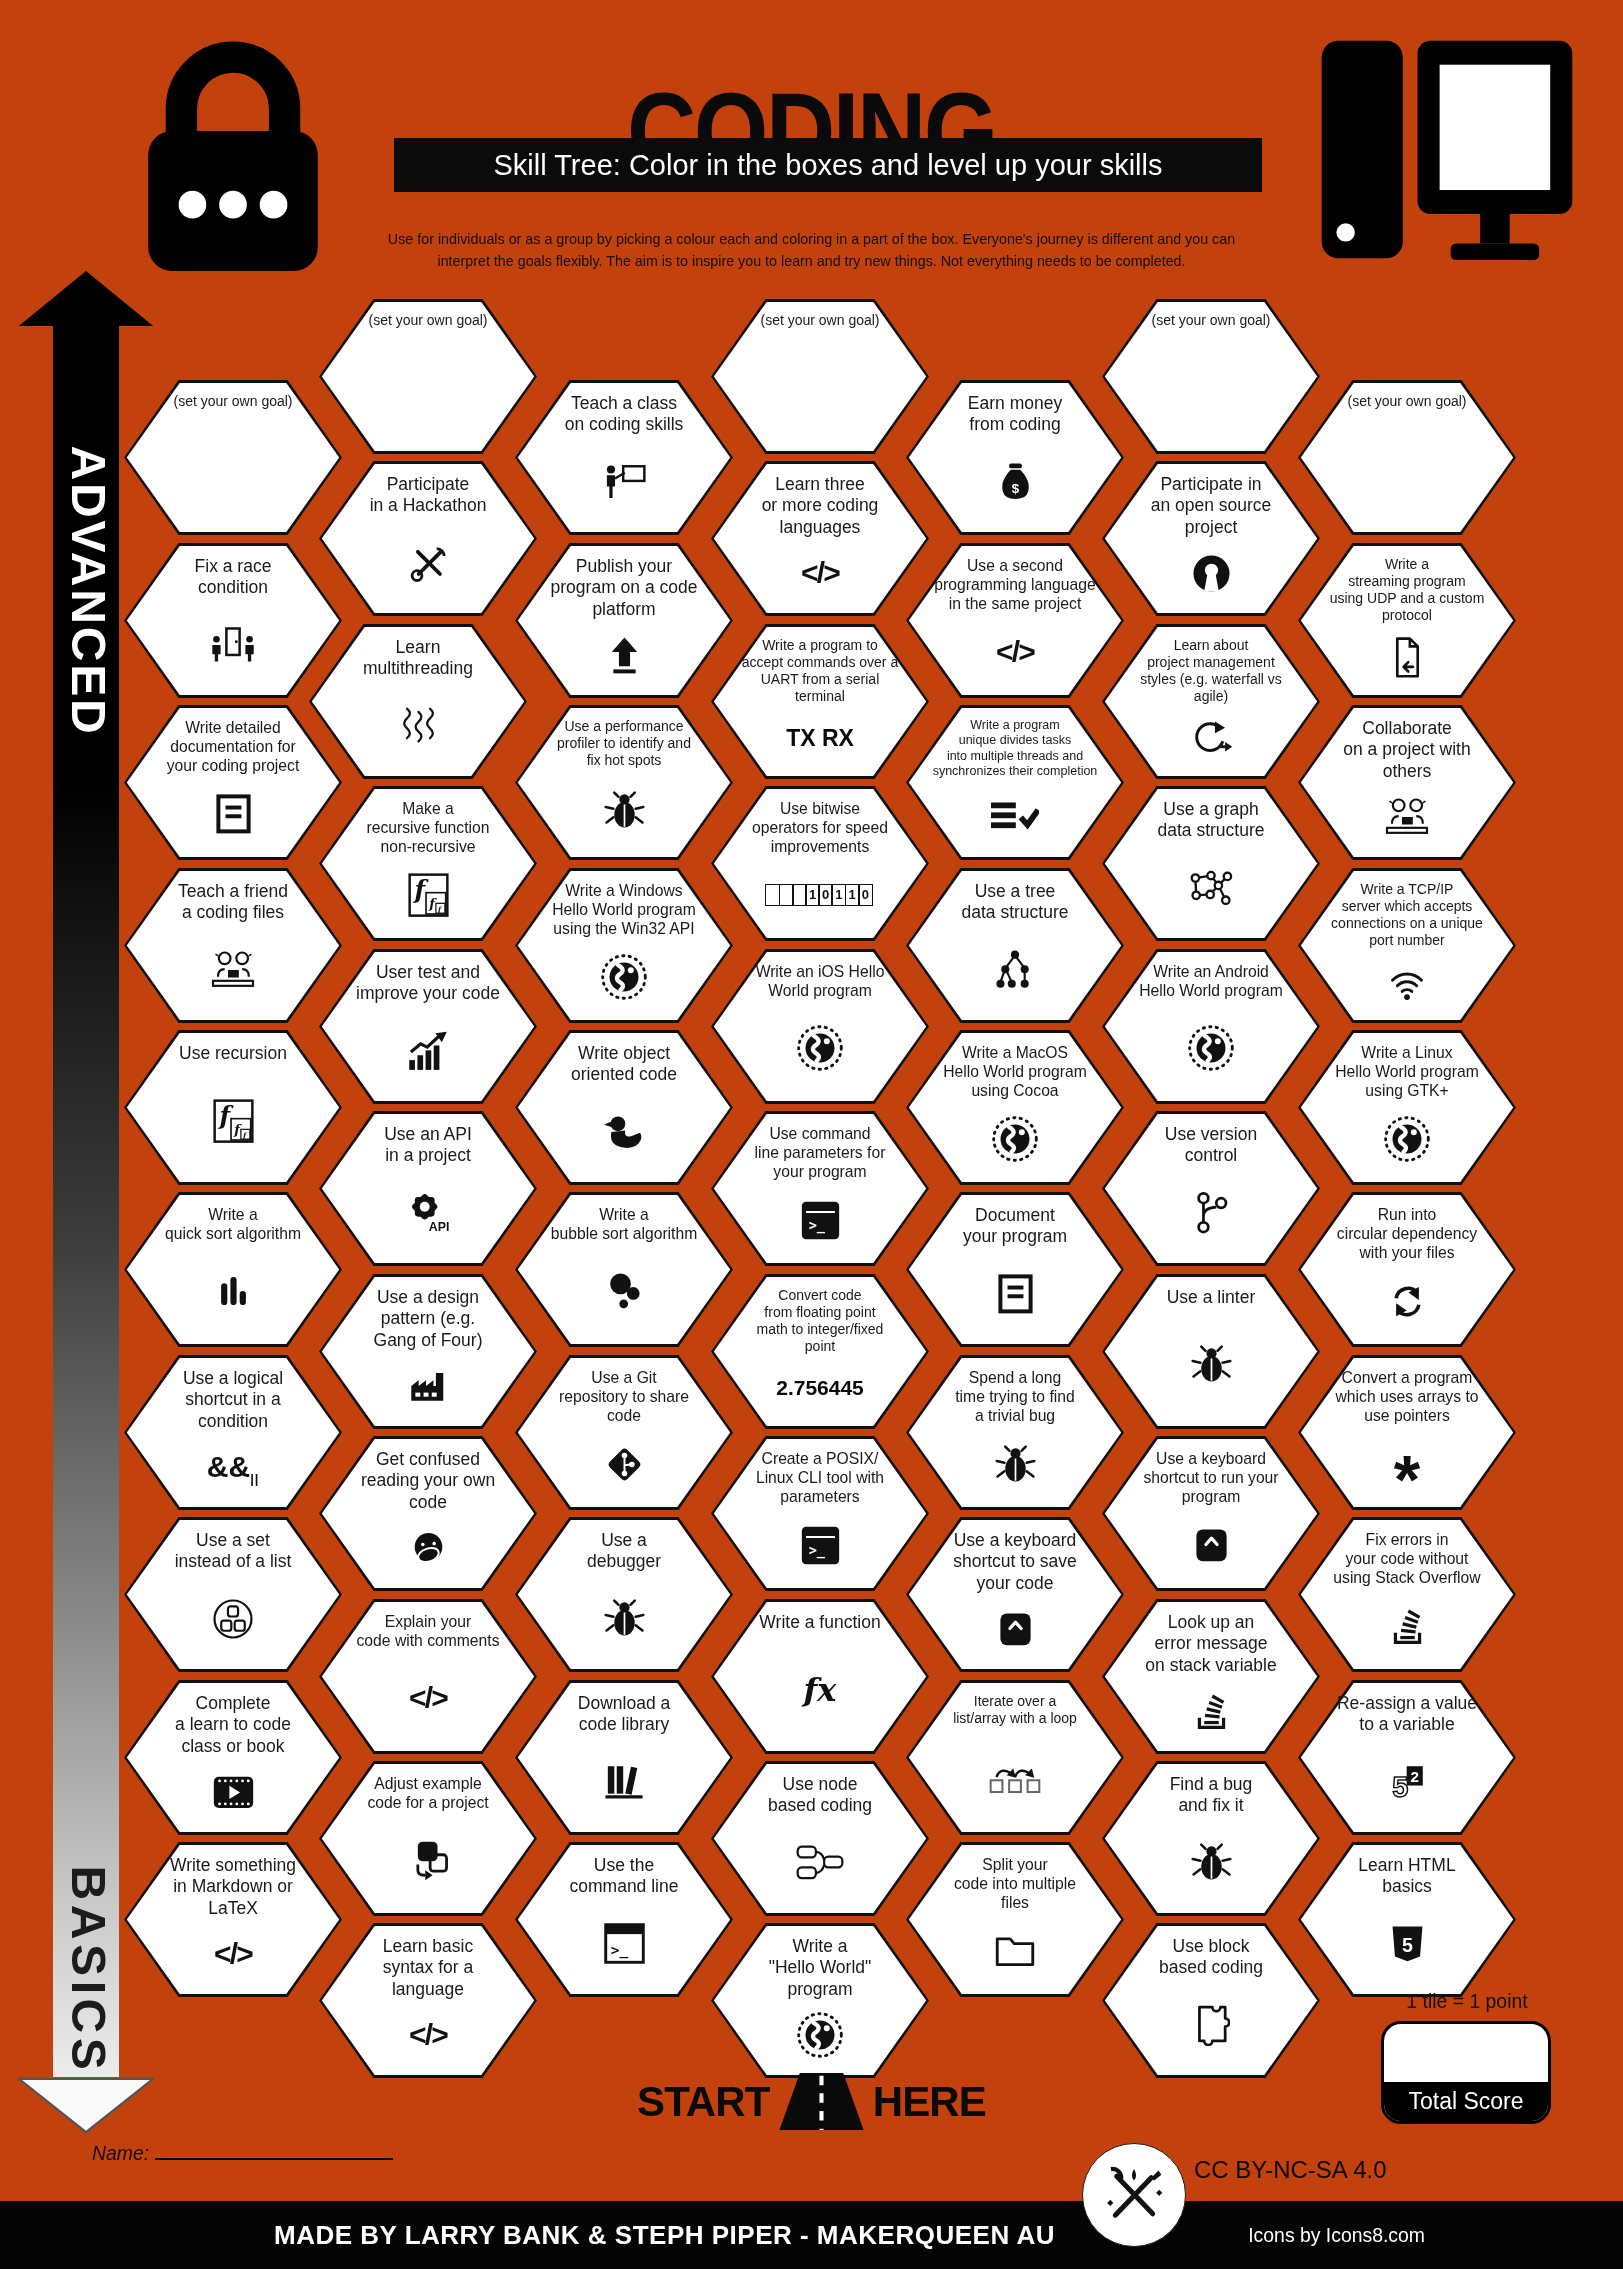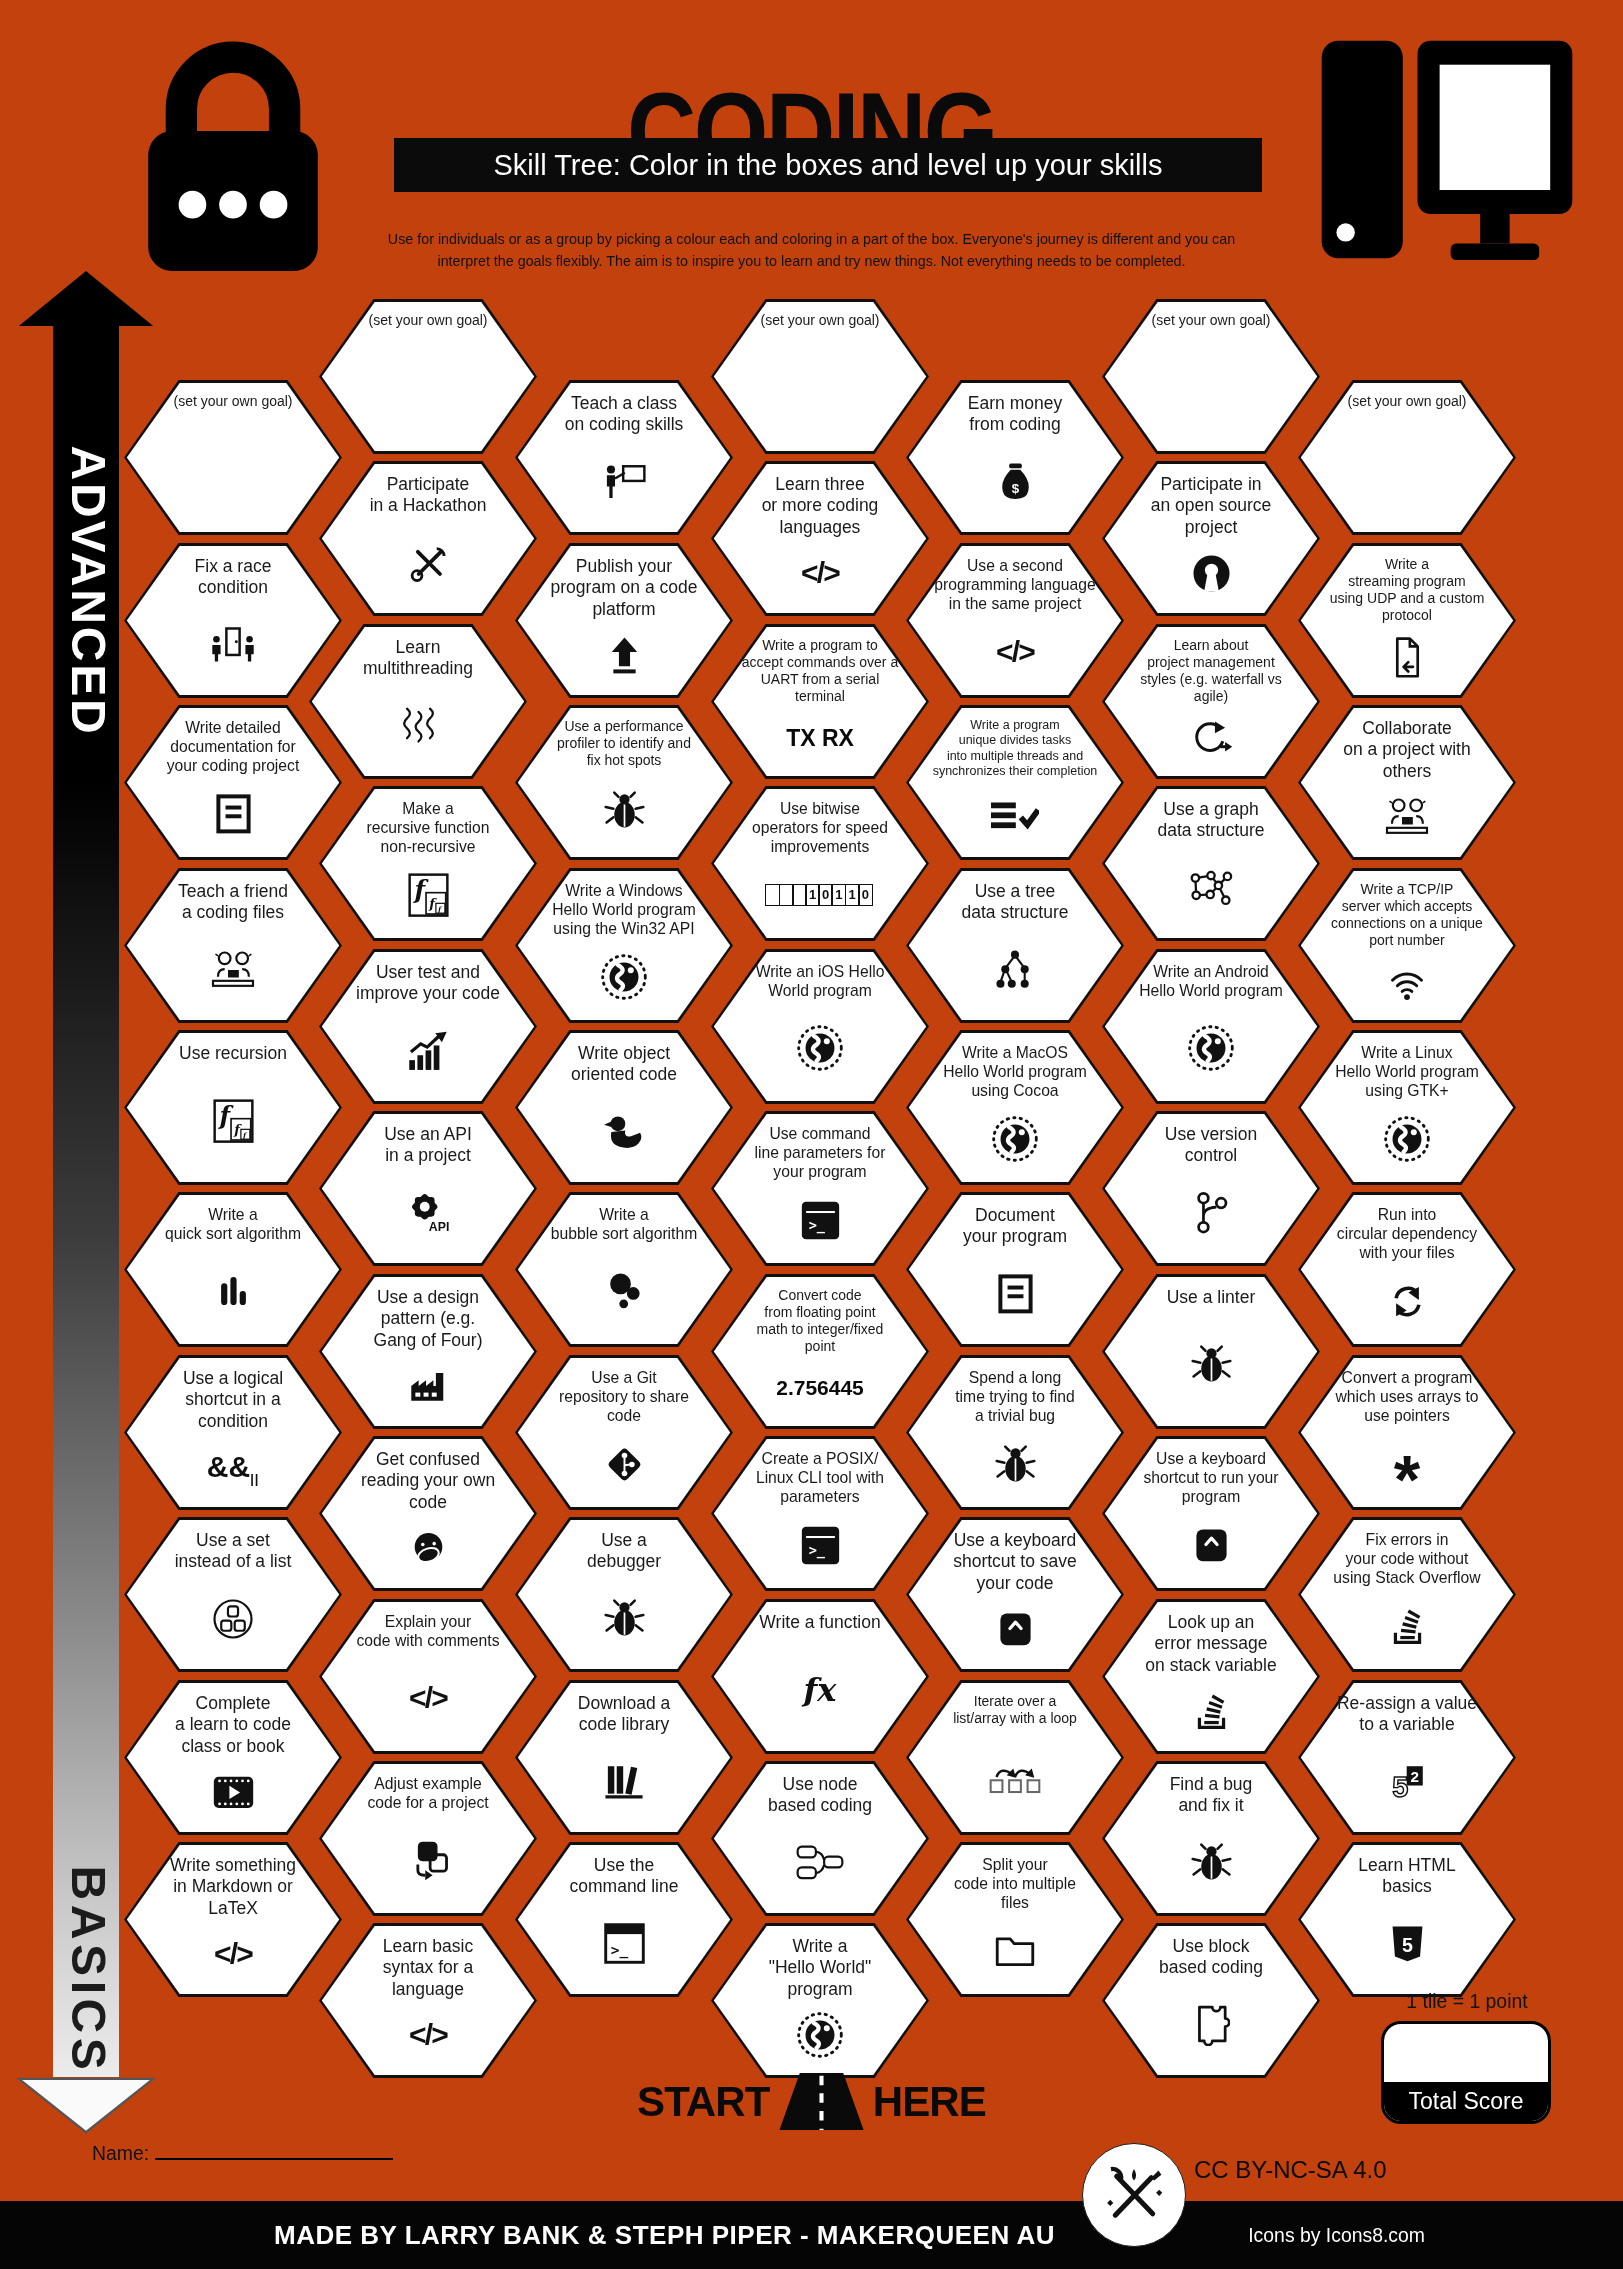--- a/index.html
+++ b/index.html
@@ -42,21 +42,21 @@
   .tbin i,.tbin b{display:inline-block;width:13px;height:19.4px;border:1.8px solid #111;margin-left:-1.8px;
       font-style:normal;text-align:center;font-size:13px;line-height:19.4px;font-weight:bold;vertical-align:middle;}
   
   .starthere{position:absolute;left:0;width:100%;top:2073px;display:flex;justify-content:center;
              align-items:center;gap:9.2px;font-size:42px;font-weight:bold;letter-spacing:-0.9px;color:#0a0a0a;}
   .tile-note{position:absolute;left:1381px;top:1990px;width:172px;text-align:center;font-size:19.4px;}
   .score-box{position:absolute;left:1381px;top:2021px;width:170px;height:103px;border:3.7px solid #000;
              border-radius:20px;background:#fff;overflow:hidden;box-sizing:border-box;}
   .score-label{position:absolute;left:0;right:0;bottom:0;height:39px;background:#000;color:#fff;
                font-size:23px;display:flex;align-items:center;justify-content:center;}
-  .name-row{position:absolute;left:92px;top:2138px;font-size:19.4px;}
+  .name-row{position:absolute;left:92px;top:2138px;font-size:19.4px;font-style:italic;}
   .name-line{display:inline-block;width:238px;border-bottom:2.3px solid #000;height:20px;margin-left:5.5px;}
   .cc-badge{position:absolute;left:1082px;top:2143px;width:102px;height:102px;border-radius:50%;
             background:#fff;border:1.8px solid #1a1a1a;z-index:3;display:flex;align-items:center;justify-content:center;}
   .cc-text{position:absolute;left:1194px;top:2156px;font-size:24px;color:#0a0a0a;}
   .footer{position:absolute;left:0;top:2201px;width:1623px;height:68px;background:#050505;color:#fff;}
   .footer .gh{position:absolute;left:28px;top:0;height:68px;display:flex;align-items:center;font-size:17.5px;}
   .footer .made{position:absolute;left:249px;width:831px;top:0;height:68px;display:flex;align-items:center;
                 justify-content:center;font-size:26px;font-weight:bold;letter-spacing:0.5px;}
   .footer .icons8{position:absolute;right:198px;top:0;height:68px;display:flex;align-items:center;font-size:19.4px;}
 </style>

